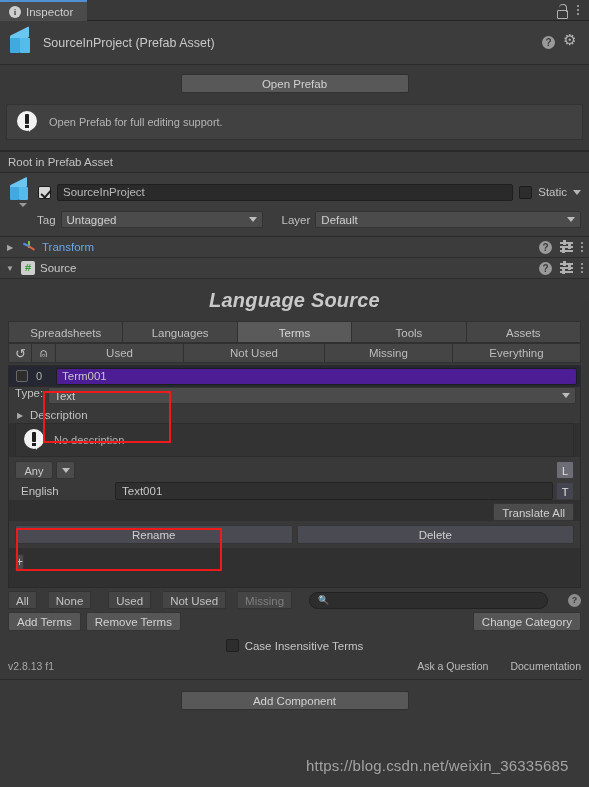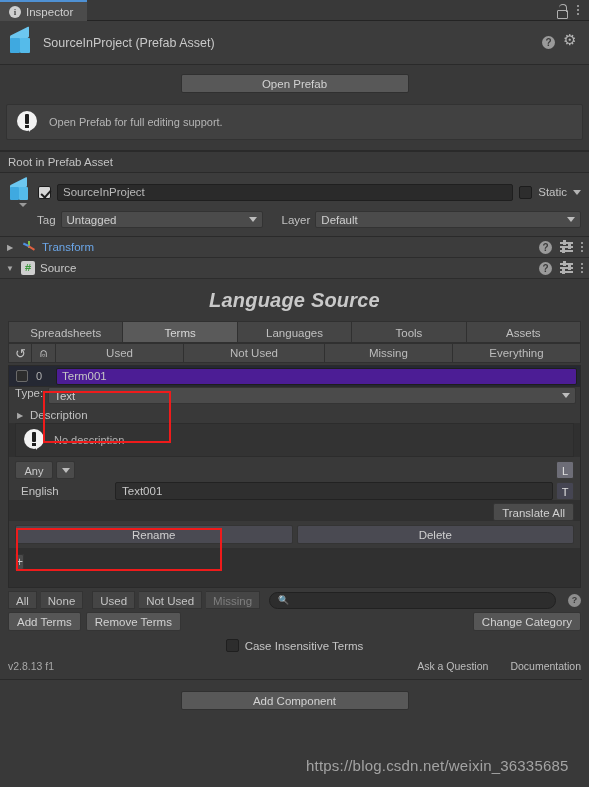--- a/index.html
+++ b/index.html
@@ -293,21 +293,21 @@
     flex: 1; height: 19px; line-height: 19px; text-align: center; background: #4a4a52;
     border: 1px solid #343434; border-radius: 2px; color: #d0d0d0; font-size: 11.5px;
   }
   .plus-area { background: #303030; padding: 5px 6px 16px 6px; }
   .plus-btn {
     width: 28px; height: 18px; line-height: 18px; text-align: center; background: #4b4b4b;
     border: 1px solid #343434; border-radius: 2px; color: #c8c8c8; font-size: 12px;
   }
 
   
-  .bottom-filters { display: flex; align-items: center; gap: 4px; padding: 3px 8px 0 8px; }
+  .bottom-filters { display: flex; align-items: center; gap: 12px; padding: 3px 8px 0 8px; }
   .minibtn {
     height: 18px; line-height: 18px; padding: 0 7px; background: #454545;
     border: 1px solid #333; border-left: none; color: #c4c4c4; font-size: 11.5px;
   }
   .minibtn:first-child { border-left: 1px solid #333; }
   .minibtn.disabled { color: #7e7e7e; }
   .searchbox {
     flex: 1; height: 17px; margin-left: 5px; background: #2d2d2d; border: 1px solid #212121;
     border-radius: 9px; display: flex; align-items: center; padding: 0 8px; gap: 5px;
   }
@@ -483,22 +483,22 @@
           <span></span>
         </span>
     </span>
   </div>
 
   <div class="ls-panel">
     <div class="ls-title">Language Source</div>
 
     <div class="ls-tabs">
       <div class="ls-tab">Spreadsheets</div>
+      <div class="ls-tab">Languages</div>
       <div class="ls-tab active">Terms</div>
-      <div class="ls-tab">Languages</div>
       <div class="ls-tab">Tools</div>
       <div class="ls-tab">Assets</div>
     </div>
 
     <div class="filter-row">
       <div class="fbtn-icon">
           <span class="refresh-glyph">↻</span>
         </div>
       <div class="fbtn-icon">
           <span class="upload-glyph">⍝</span>

